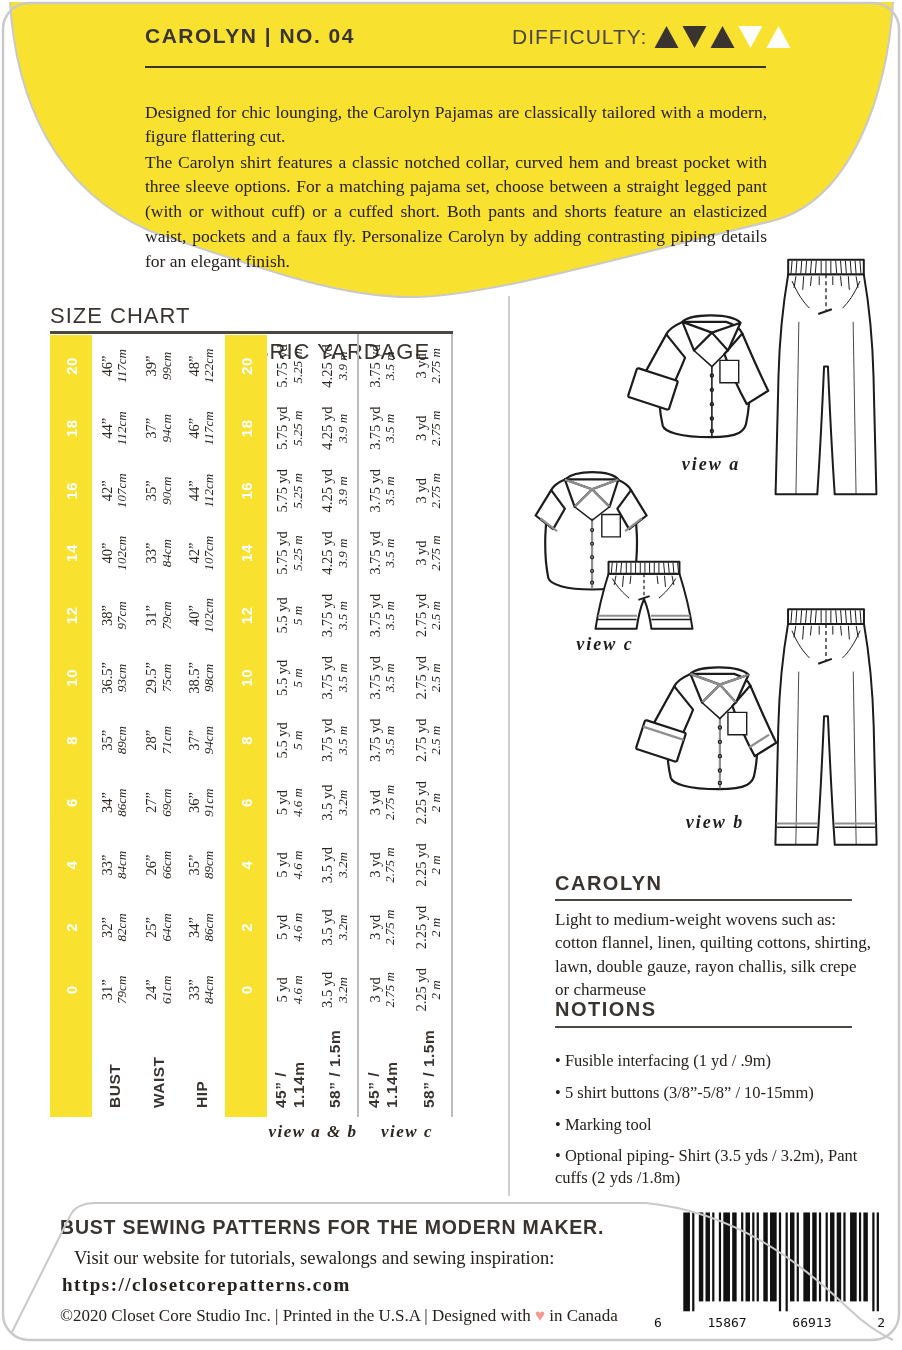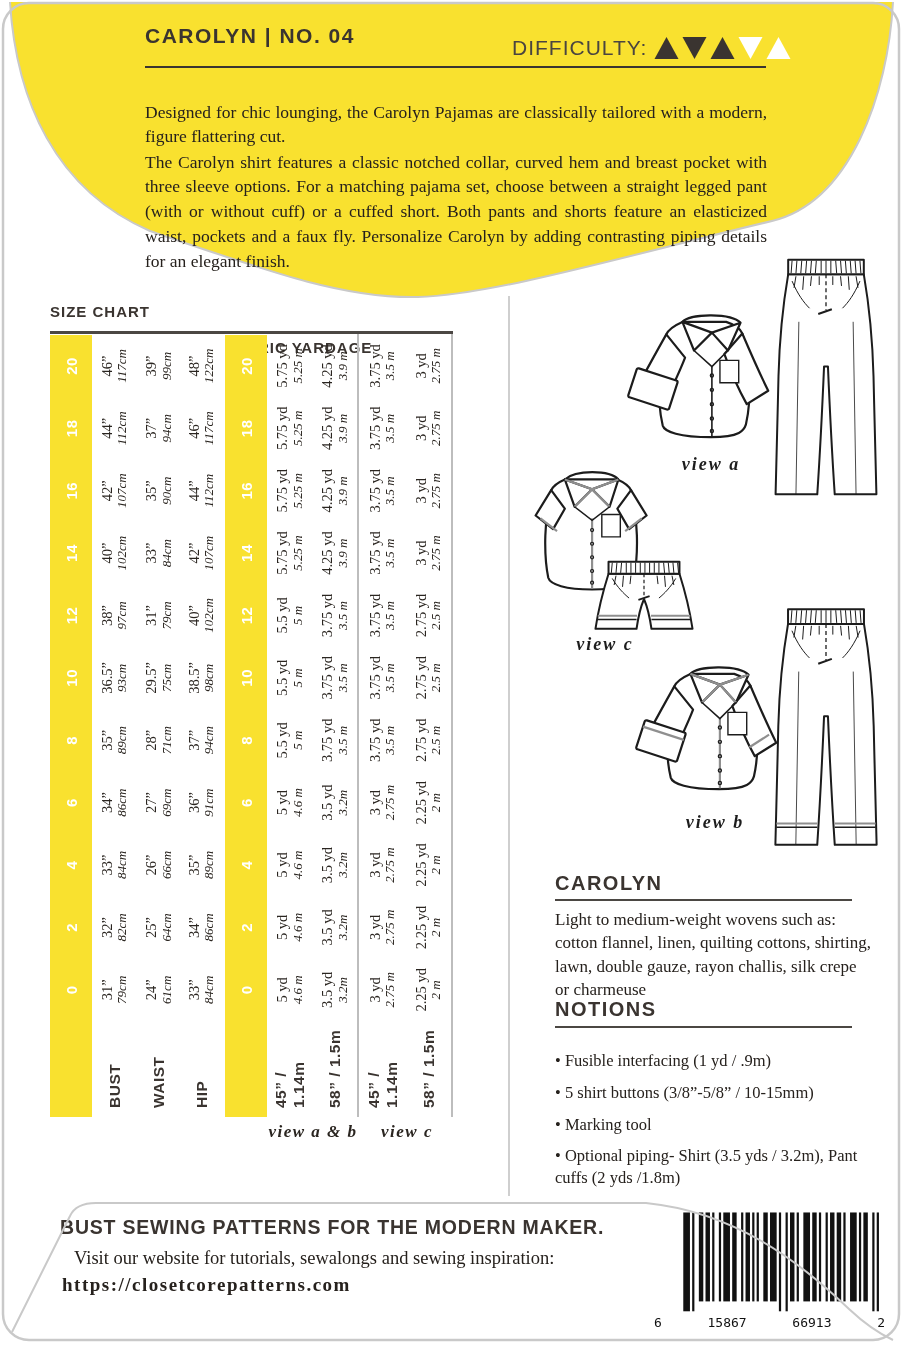--- a/index.html
+++ b/index.html
@@ -6,30 +6,30 @@
     --yellow:#F9E12F; --ink:#3A3430; --text:#26211D; --line-gray:#C9C9C9;
     --divider-gray:#BDBDBD; --heart-pink:#F29B8E; --piping-gray:#8F8F8F;
   }
   html,body{margin:0;padding:0;background:#fff;}
   .page{position:relative;width:902px;height:1350px;background:#fff;overflow:hidden;
         font-family:"Liberation Sans",sans-serif;color:var(--ink);padding-left:24px;}
   .abs{position:absolute;}
   
   .flap-svg{left:0;top:0;}
   .brand-title{left:145px;top:24px;font-size:21px;font-weight:bold;letter-spacing:1.5px;color:var(--ink);}
-  .difficulty{left:512px;top:36px;display:flex;align-items:flex-end;gap:6px;}
+  .difficulty{left:512px;top:25px;display:flex;align-items:flex-end;gap:6px;}
   .difficulty-label{font-size:21px;letter-spacing:1px;color:#4A4540;}
   .tri-row{display:flex;align-items:center;gap:1px;}
   .header-rule{left:145px;top:66px;width:621px;height:2px;background:var(--ink);}
   .intro{left:145px;width:622px;font-family:"Liberation Serif",serif;font-size:17.5px;
          line-height:1.42;color:var(--text);text-align:justify;}
   .intro.p1{top:82px;}
   .intro.p2{top:132px;}
   
-  .tbl-h{font-size:15px;font-weight:bold;letter-spacing:1px;color:var(--ink);}
+  .tbl-h{font-size:22px;font-weight:normal;letter-spacing:1px;color:var(--ink);}
   .h-size{left:50px;top:303px;}
   .h-yard{left:225px;top:303px;margin-top:36px;}
   .tables-rule{left:50px;top:331px;width:403px;height:2.5px;background:#4B4743;}
   
   .rot{transform:rotate(-90deg);transform-origin:0 0;display:flex;flex-direction:column;}
   #size-table{left:50px;top:1117px;width:783px;height:172px;}
   #yard-table{left:225px;top:1117px;width:783px;height:228px;}
   .trow{display:grid;grid-template-columns:96px repeat(11,62.4px);box-sizing:border-box;}
   .trow.divider{border-bottom:2px solid var(--divider-gray);}
   .cell{display:flex;align-items:center;justify-content:center;}
@@ -631,20 +631,25 @@
   <ul class="abs notions-list" style="left:555px;top:1040px" id="notions-list">
       <li>•  Fusible interfacing (1 yd / .9m)</li>
       <li>•  5 shirt buttons (3/8”-5/8” / 10-15mm)</li>
       <li>•  Marking tool</li>
       <li>•  Optional piping- Shirt (3.5 yds / 3.2m), Pant cuffs (2 yds /1.8m)</li>
     </ul>
 
   <div class="abs tagline">BUST SEWING PATTERNS FOR THE MODERN MAKER.</div>
   <div class="abs visit">Visit our website for tutorials, sewalongs and sewing inspiration:</div>
   <div class="abs url">https://closetcorepatterns.com</div>
+  <div class="abs copyright">
+    <span>©2020 Closet Core Studio Inc. | Printed in the U.S.A | Designed with</span>
+    <span class="heart">♥</span>
+    <span>in Canada</span>
+  </div>
 
   <svg class="abs barcode" width="235" height="105" viewBox="0 0 190 85">
     <g id="barcode-bars" fill="#111">
         <rect x="25.2" y="2" width="5.4" height="80"></rect>
         <rect x="32.4" y="2" width="1.8" height="80"></rect>
         <rect x="37.8" y="2" width="3.6" height="72"></rect>
         <rect x="43.2" y="2" width="3.6" height="72"></rect>
         <rect x="48.6" y="2" width="1.8" height="72"></rect>
         <rect x="54.0" y="2" width="1.8" height="72"></rect>
         <rect x="57.6" y="2" width="5.4" height="72"></rect>

